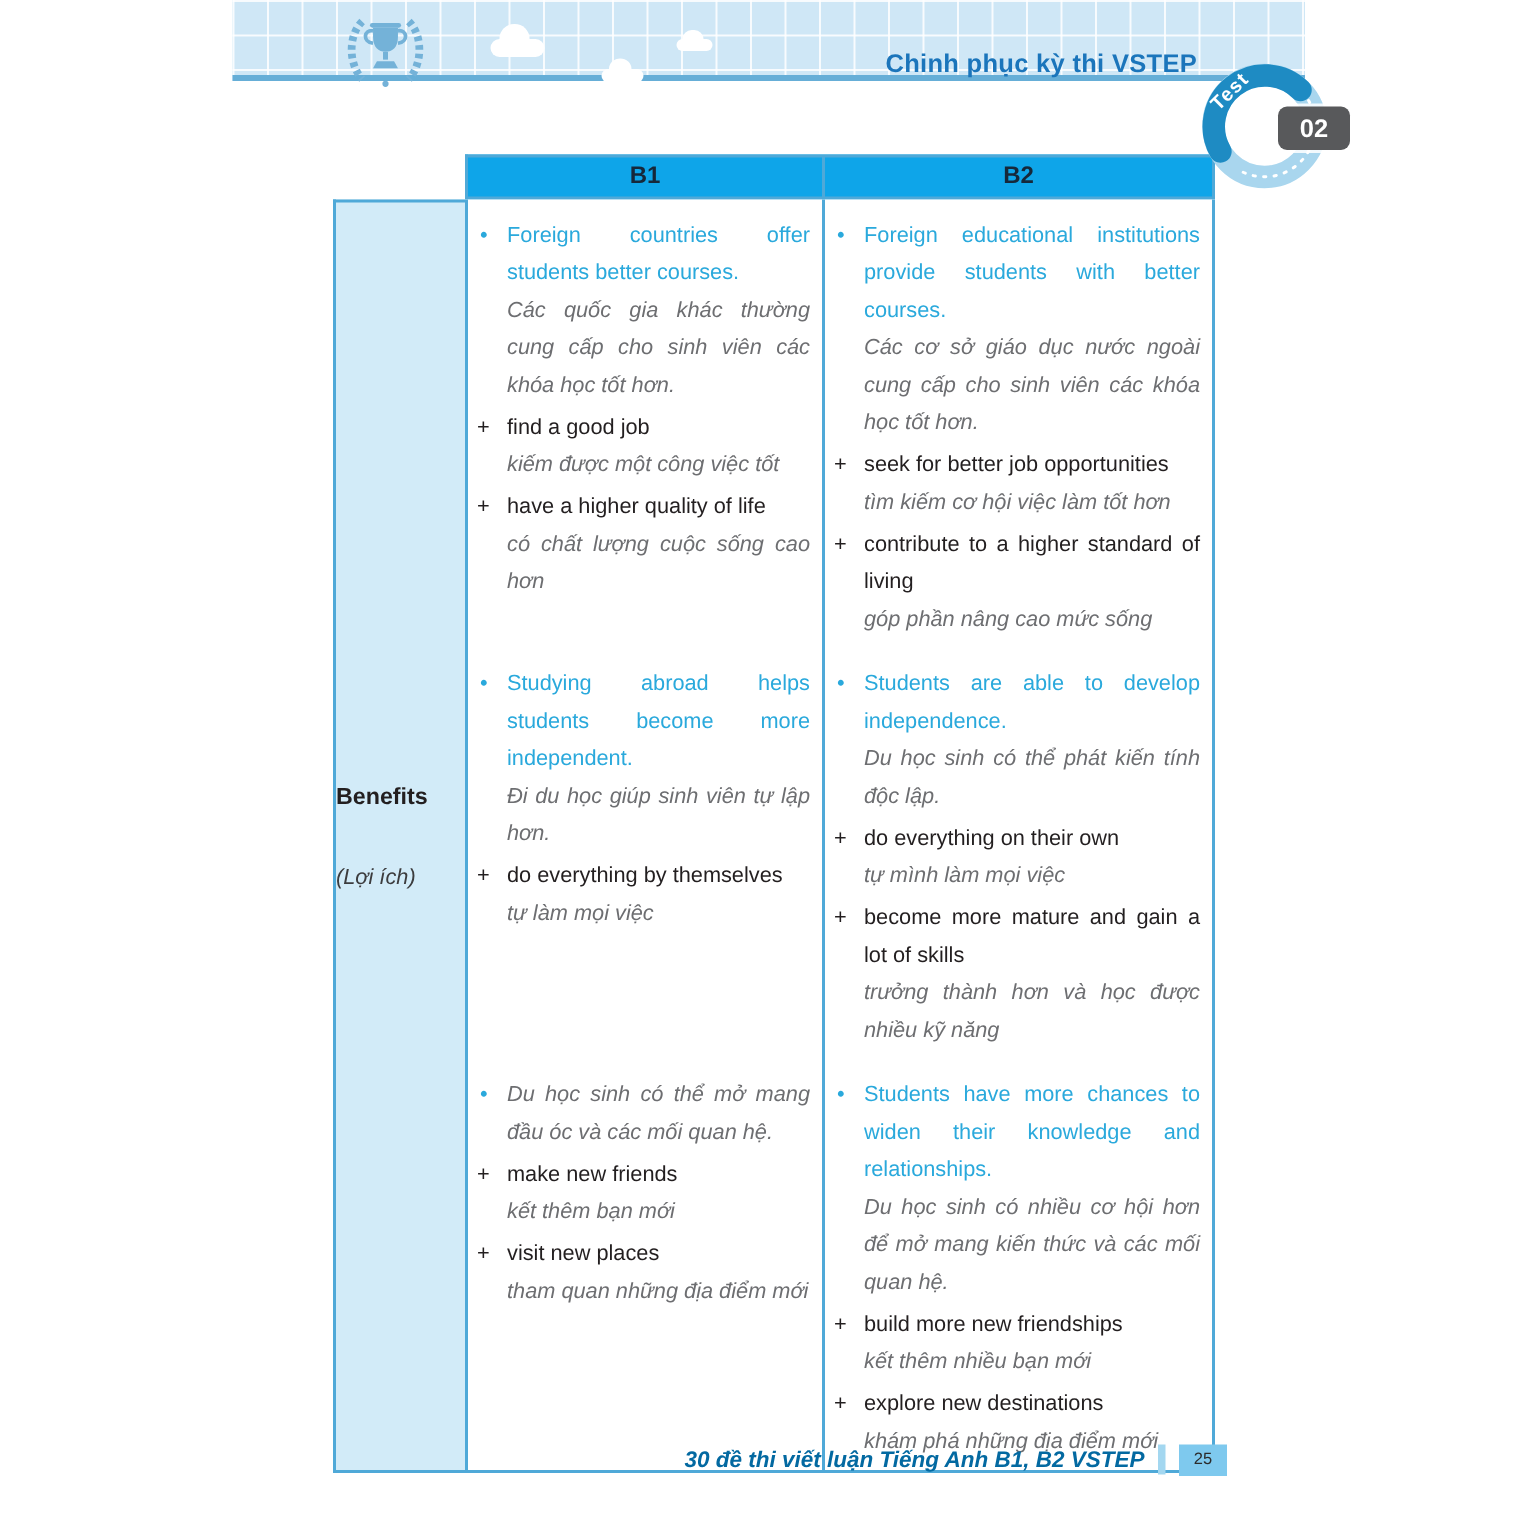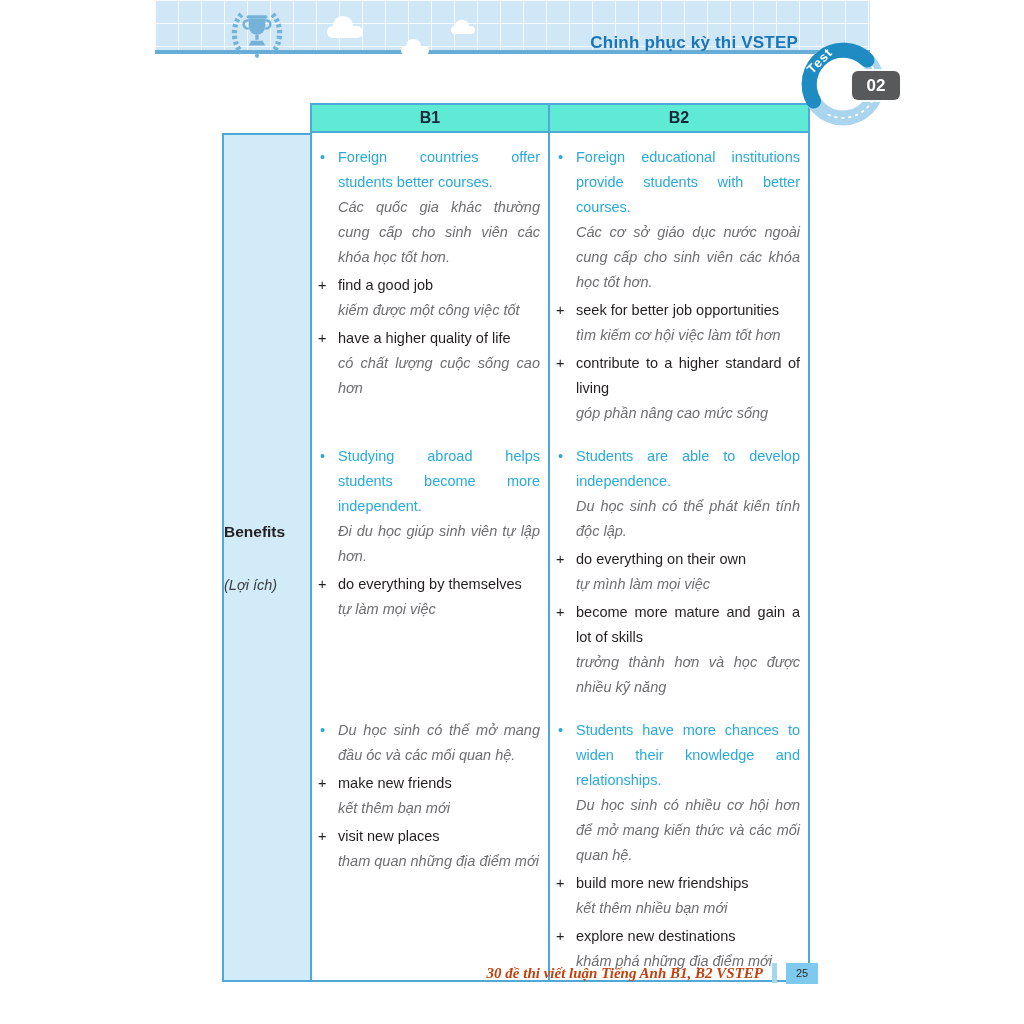--- a/index.html
+++ b/index.html
@@ -29,21 +29,21 @@
     background:#58595b; border-radius:6px; color:#fff; font-size:17px; font-weight:bold;
     display:flex; align-items:center; justify-content:center;
     box-shadow:0 0 0 2px rgba(255,255,255,.85);margin-left:47px; }
 
   
   .vtable { position:absolute; left:222px; top:103px; width:588px;
     display:grid; grid-template-columns:88px 238px 262px;
     grid-template-rows:30px minmax(270px,auto) minmax(264px,auto) minmax(262px,auto); }
   .bd { border-color:#4fa9d8; border-style:solid; border-width:0; }
   .h-spacer { grid-row:1; grid-column:1; }
-  .h-cell { background:#5eead4; display:flex; align-items:center; justify-content:center;
+  .h-cell { background:#0ea5e9; display:flex; align-items:center; justify-content:center;
     font-weight:bold; font-size:16px; color:#16283a; }
   .h-b1 { grid-row:1; grid-column:2; border-width:2px 0 2px 2px; }
   .h-b2 { grid-row:1; grid-column:3; border-width:2px 2px 2px 2px;text-align:right; }
   .label-cell { grid-row:2/5; grid-column:1; background:#d2ebf8;
     border-width:2px 0 2px 2px;
     display:flex; flex-direction:column; justify-content:center; gap:8px; }
   .label-en { font-weight:bold; font-size:15.5px; color:#231f20; }
   .label-vi { font-style:italic; font-size:14.5px; color:#3c3c3e;margin-top:28px; }
   .g-cell { background:#fff; padding:8px 8px 6px 6px; }
   .g-cell.colb1 { border-width:0 0 0 2px; }
@@ -55,21 +55,21 @@
   .marker { position:absolute; left:2px; top:0; }
   .main-en, .main-en .marker { color:#2aa9dc; }
   .main-en { margin-top:4px; }
   .vi { font-style:italic; color:#6d6e71; }
   .sub { margin-top:3px; }
   .sub .marker { left:0px; }
 
   
   .footer { position:absolute; top:961px; right:206px; height:24px;
     display:flex; align-items:center; gap:9px; }
-  .footer-title { color:#c2410c; font-weight:bold; font-style:italic; font-size:15px;font-family:Liberation Serif, serif; }
+  .footer-title { color:#0369a1; font-weight:bold; font-style:italic; font-size:15px; }
   .footer-sep { width:5px; height:20px; background:#a3d7f0; }
   .footer-page { width:32px; height:21px; background:#7ec9ee; color:#2b2b2b;
     font-size:11px; display:flex; align-items:center; justify-content:center; }
 </style>
 </head>
 <body>
 
 <div class="header-band">
   <svg class="logo" viewBox="0 0 64 52" fill="none">
     <path d="M17,8 C8,17 8,35 17,45" stroke="#74b2d8" stroke-width="5" stroke-dasharray="3 2.6" fill="none"></path>

